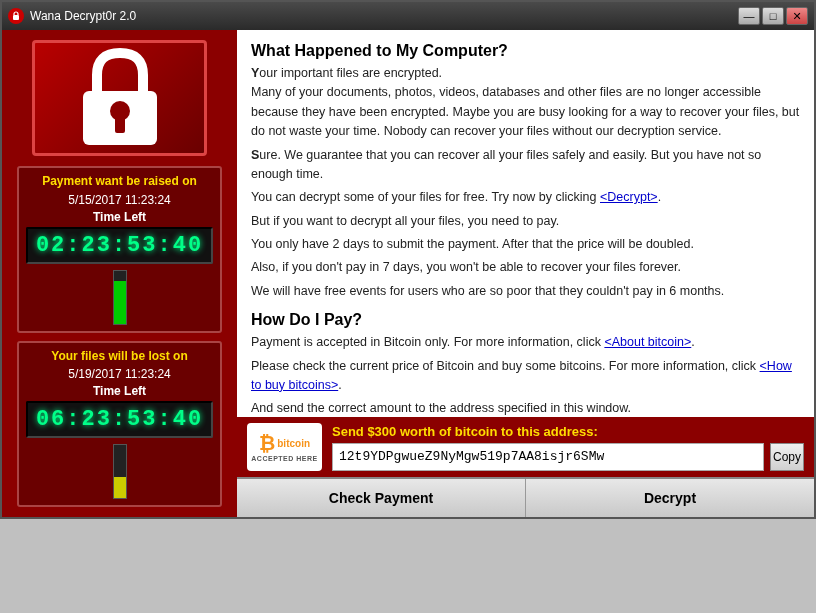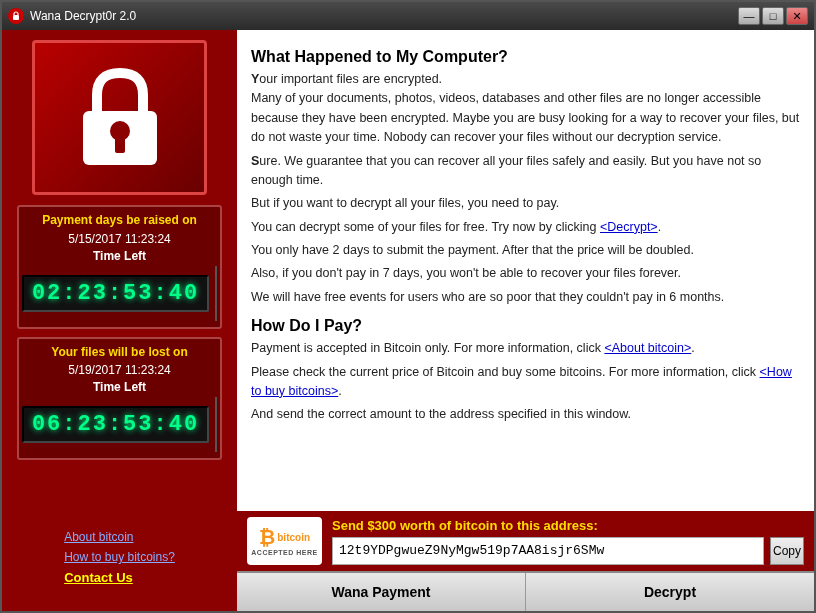--- a/index.html
+++ b/index.html
@@ -8,21 +8,21 @@
       height: 613px;
       background: #c0c0c0;
       font-family: 'Segoe UI', Tahoma, Arial, sans-serif;
       font-size: 13px;
       overflow: hidden;
     }
 
     
     .window {
       width: 816px;
-      height: 613px;
+      height: 519px;
       background: #f97316;
       border: 2px solid #555;
       display: flex;
       flex-direction: column;
     }
 
     
     .title-bar {
       background: linear-gradient(to bottom, #4a4a4a, #2a2a2a);
       height: 28px;
@@ -125,20 +125,21 @@
       color: white;
       font-size: 12px;
       margin-bottom: 3px;
       font-weight: bold;
     }
     .timer-display-row {
       display: flex;
       align-items: center;
       gap: 6px;
       justify-content: center;
+      flex-direction: column;
     }
     .timer-digits {
       color: #00ff88;
       font-family: 'Courier New', monospace;
       font-size: 22px;
       font-weight: bold;
       letter-spacing: 2px;
       background: #111;
       padding: 4px 8px;
       border: 2px inset #444;
@@ -228,21 +229,21 @@
     .lang-arrow {
       color: #333;
       font-size: 10px;
       margin-left: 4px;
     }
 
     
     .text-content {
       flex: 1;
       overflow-y: scroll;
-      padding: 18px 14px;
+      padding: 12px 14px;
       background: white;
     }
     .text-content h2 {
       font-size: 16px;
       font-weight: bold;
       color: #000;
       margin-bottom: 4px;
       margin-top: 10px;
     }
     .text-content h2:first-child {
@@ -379,21 +380,21 @@
           <path d="M22 50 V32 Q22 10 45 10 Q68 10 68 32 V50" fill="none" stroke="white" stroke-width="10" stroke-linecap="round"></path>
 
           <rect x="8" y="48" width="74" height="54" rx="6" ry="6" fill="white"></rect>
 
           <circle cx="45" cy="68" r="10" fill="#8b0000"></circle>
           <rect x="40" y="74" width="10" height="16" rx="2" fill="#8b0000"></rect>
         </svg>
       </div>
 
       <div class="timer-box">
-        <div class="label">Payment days be raised on</div>
+        <div class="label">Payment want be raised on</div>
         <div class="date">5/15/2017 11:23:24</div>
         <div class="time-left-label">Time Left</div>
         <div class="timer-display-row">
           <div class="timer-digits">02:23:53:40</div>
           <div class="progress-bar-vert">
             <div class="progress-fill-green"></div>
           </div>
         </div>
       </div>
 
@@ -422,22 +423,22 @@
 
 
       <div class="text-content">
         <h2>What Happened to My Computer?</h2>
         <p>
           <strong>Y</strong>our important files are encrypted.<br>
           Many of your documents, photos, videos, databases and other files are no longer accessible because they have been encrypted. Maybe you are busy looking for a way to recover your files, but do not waste your time. Nobody can recover your files without our decryption service.
         </p>
 
         <p><strong>S</strong>ure. We guarantee that you can recover all your files safely and easily. But you have not so enough time.</p>
+        <p>You can decrypt some of your files for free. Try now by clicking <span class="highlight">&lt;Decrypt&gt;</span>.</p>
         <p>But if you want to decrypt all your files, you need to pay.</p>
-        <p>You can decrypt some of your files for free. Try now by clicking <span class="highlight">&lt;Decrypt&gt;</span>.</p>
         <p>You only have 2 days to submit the payment. After that the price will be doubled.</p>
         <p>Also, if you don't pay in 7 days, you won't be able to recover your files forever.</p>
         <p>We will have free events for users who are so poor that they couldn't pay in 6 months.</p>
 
         <h2>How Do I Pay?</h2>
         <p>Payment is accepted in Bitcoin only. For more information, click <span class="highlight">&lt;About bitcoin&gt;</span>.</p>
         <p>Please check the current price of Bitcoin and buy some bitcoins. For more information, click <span class="highlight">&lt;How to buy bitcoins&gt;</span>.</p>
         <p>And send the correct amount to the address specified in this window.</p>
 
       </div>
@@ -453,20 +454,20 @@
         <div class="payment-right">
           <span class="send-label">Send $300 worth of bitcoin to this address:</span>
           <div class="address-row">
             <input class="address-input" type="text" readonly="" value="12t9YDPgwueZ9NyMgw519p7AA8isjr6SMw" style="">
             <button class="copy-btn">Copy</button>
           </div>
         </div>
       </div>
 
       <div class="bottom-buttons">
-        <button class="bottom-btn">Wana Payment</button>
+        <button class="bottom-btn">Check Payment</button>
         <button class="bottom-btn">
           <span>Decrypt</span>
         </button>
       </div>
     </div>
   </div>
 </div>
 
 </body></html>

